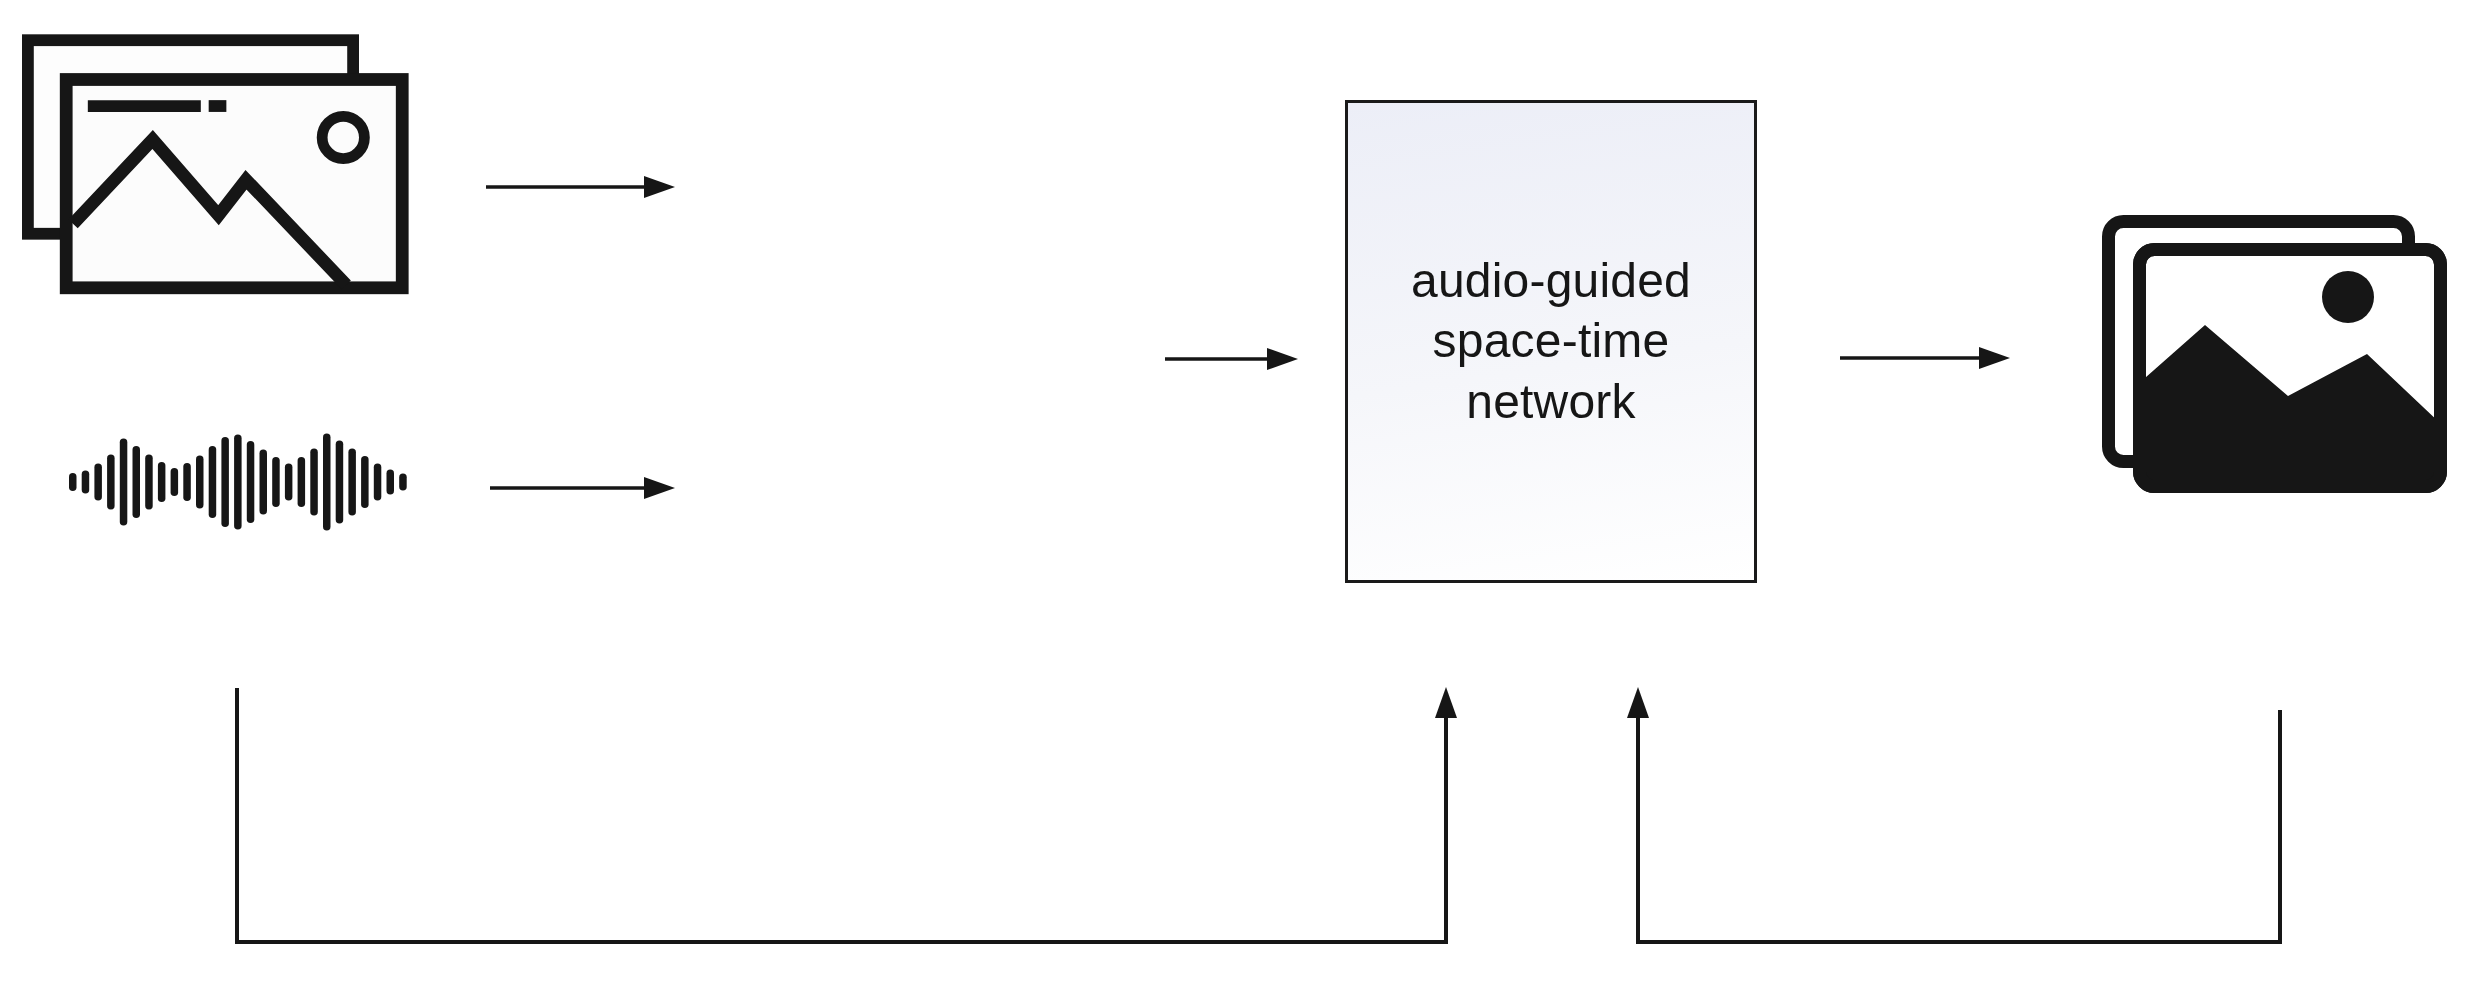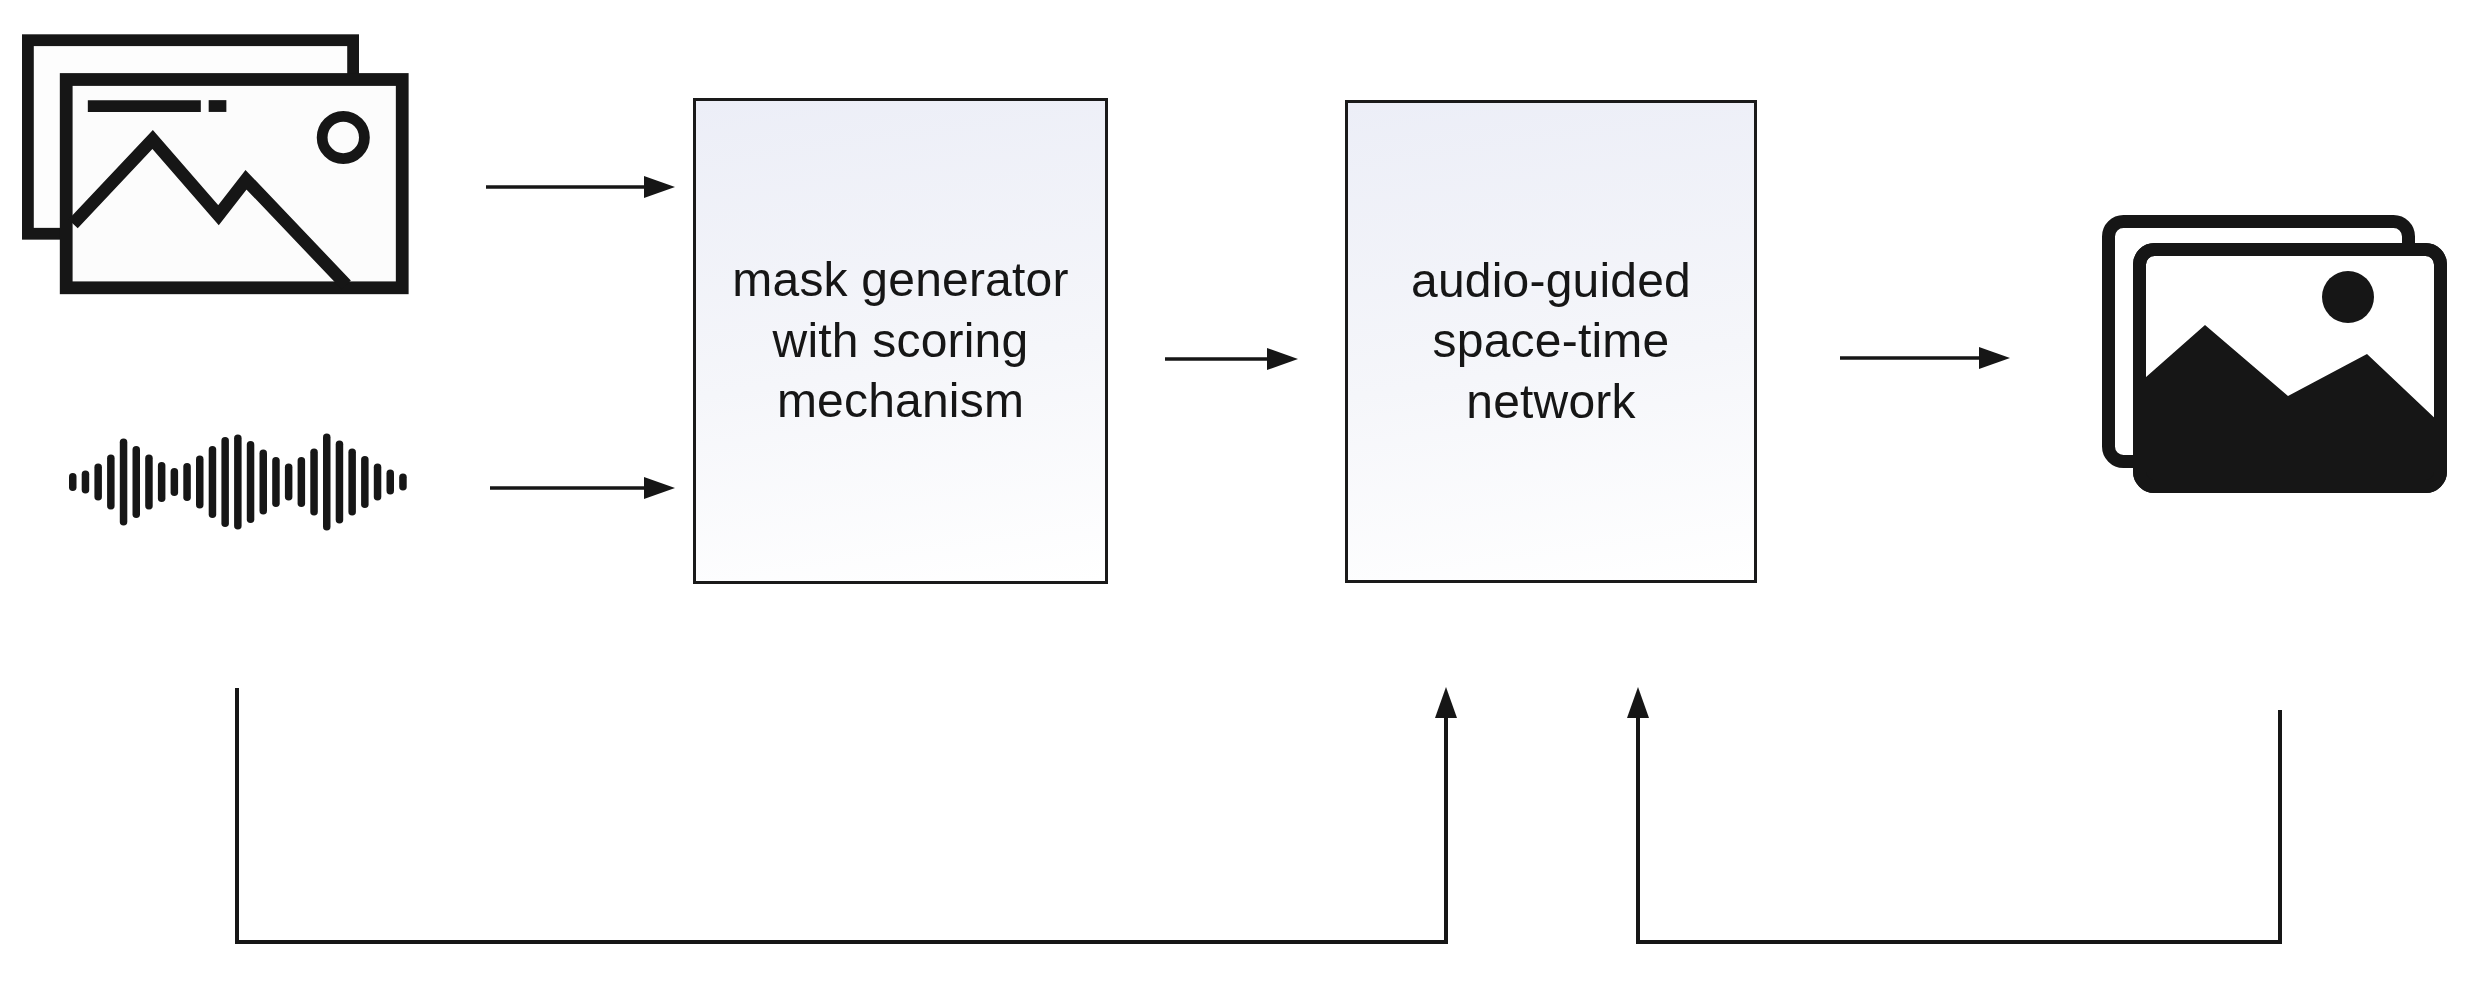--- a/index.html
+++ b/index.html
@@ -102,25 +102,20 @@
         <rect x="258.0" y="8.5" width="7.5" height="97" rx="3.75"></rect>
         <rect x="270.7" y="15.5" width="7.5" height="83" rx="3.75"></rect>
         <rect x="283.4" y="23.5" width="7.5" height="67" rx="3.75"></rect>
         <rect x="296.1" y="31.0" width="7.5" height="52" rx="3.75"></rect>
         <rect x="308.8" y="38.5" width="7.5" height="37" rx="3.75"></rect>
         <rect x="321.5" y="44.5" width="7.5" height="25" rx="3.75"></rect>
         <rect x="334.2" y="48.5" width="7.5" height="17" rx="3.75"></rect>
       </svg>
   </div>
 
-  <div class="node node-mask">
-    <span class="node-label">mask generator
-with scoring
-mechanism</span>
-  </div>
 
   <div class="node node-net">
     <span class="node-label">audio-guided
 space-time
 network</span>
   </div>
 
   <div class="icon icon-output-images">
     <svg viewBox="0 0 352 290">
       <defs>

